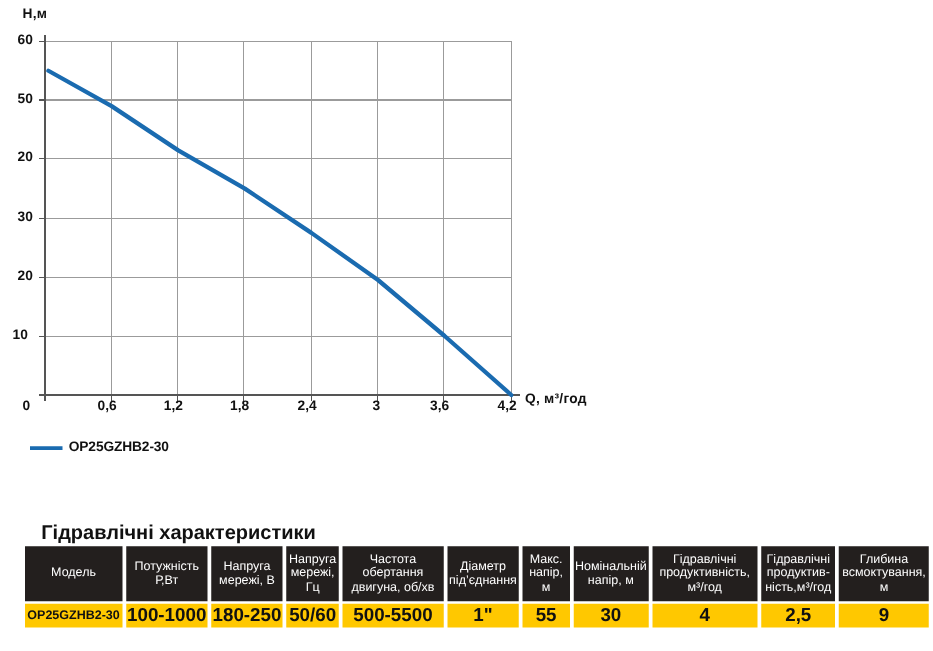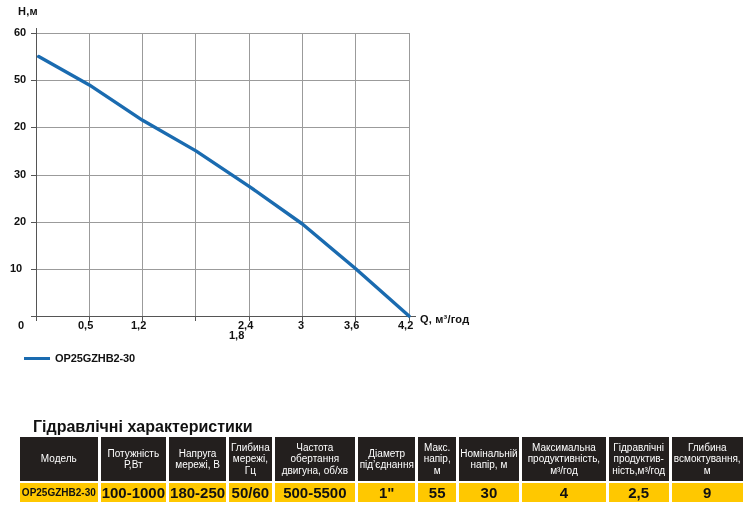--- a/index.html
+++ b/index.html
@@ -189,23 +189,23 @@
   <div class="axis-title" id="x-axis-title">Q, м³/год</div>
 
   <div class="tick-label" style="left:14px; top:26px;">60</div>
   <div class="tick-label" style="left:14px; top:73px;text-align:center;">50</div>
   <div class="tick-label" style="left:14px; top:120px;">20</div>
   <div class="tick-label" style="left:14px; top:168px;">30</div>
   <div class="tick-label" style="left:14px; top:215px;">20</div>
   <div class="tick-label" style="left:10px; top:262px;">10</div>
 
   <div class="tick-label" style="left:18px;  top:319px;">0</div>
-  <div class="tick-label" style="left:78px;  top:319px;">0,5</div>
+  <div class="tick-label" style="left:78px;  top:319px;">0,6</div>
   <div class="tick-label" style="left:131px; top:319px;">1,2</div>
-  <div class="tick-label" style="left:184px; top:329px;margin-left:45px;">1,8</div>
+  <div class="tick-label" style="left:184px; top:319px;">1,8</div>
   <div class="tick-label" style="left:238px; top:319px;">2,4</div>
   <div class="tick-label" style="left:298px; top:319px;">3</div>
   <div class="tick-label" style="left:344px; top:319px;">3,6</div>
   <div class="tick-label" style="left:398px; top:319px;">4,2</div>
 
   <div class="legend-row">
     <span class="legend-swatch" style="background: rgb(26, 107, 176);"></span>
     <span class="legend-label">OP25GZHB2-30</span>
   </div>
 </div>
@@ -226,26 +226,26 @@
       <col style="width:61px">
       <col style="width:97px">
       <col style="width:69px">
       <col style="width:75px">
     </colgroup>
     <thead>
       <tr>
         <th>Модель</th>
         <th>Потужність Р,Вт</th>
         <th>Напруга мережі, В</th>
-        <th>Глибина мережі, Гц</th>
+        <th>Напруга мережі, Гц</th>
         <th>Частота обертання двигуна, об/хв</th>
         <th>Діаметр під’єднання</th>
         <th>Макс. напір, м</th>
         <th>Номінальній напір, м</th>
-        <th>Максимальна продуктивність, м³/год</th>
+        <th>Гідравлічні продуктивність, м³/год</th>
         <th>Гідравлічні продуктив-ність,м³/год</th>
         <th>Глибина всмоктування, м</th>
       </tr>
     </thead>
     <tbody>
       <tr>
         <td class="model-cell">OP25GZHB2-30</td>
         <td>100-1000</td>
         <td>180-250</td>
         <td>50/60</td>

